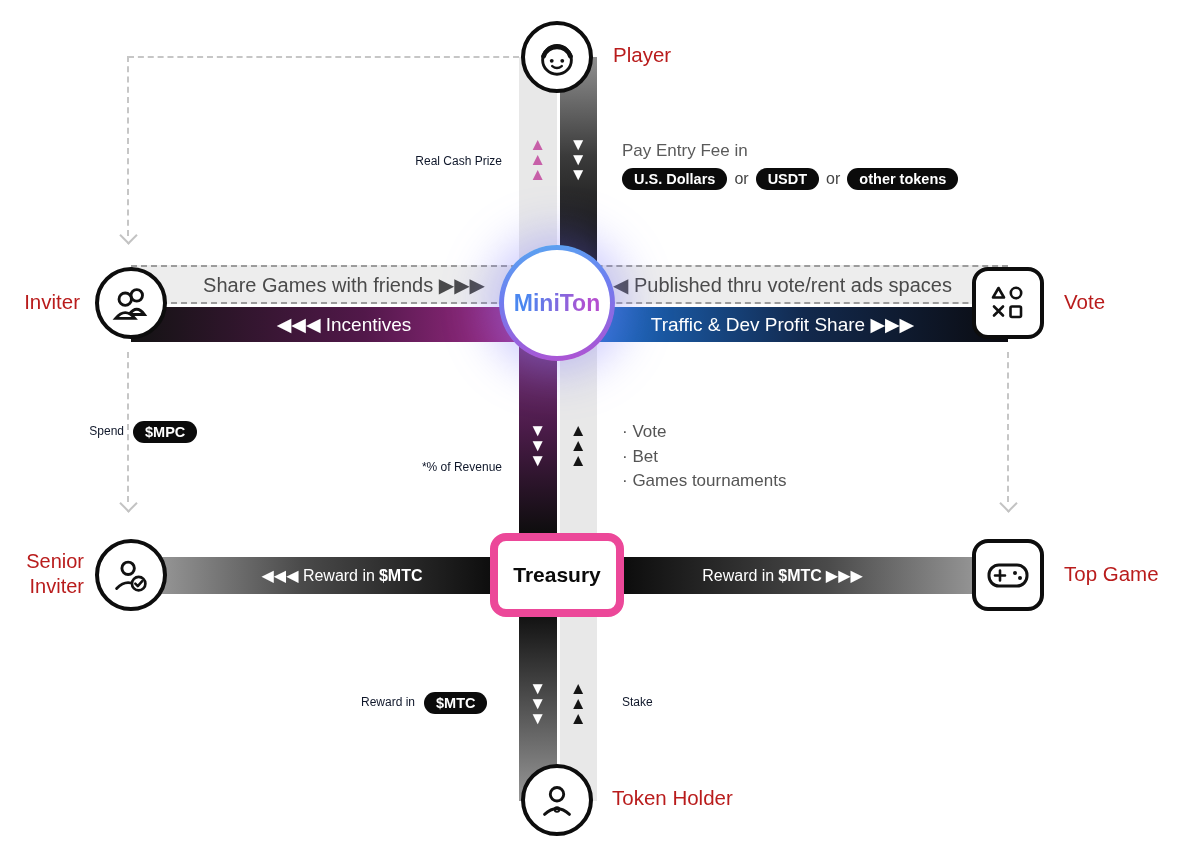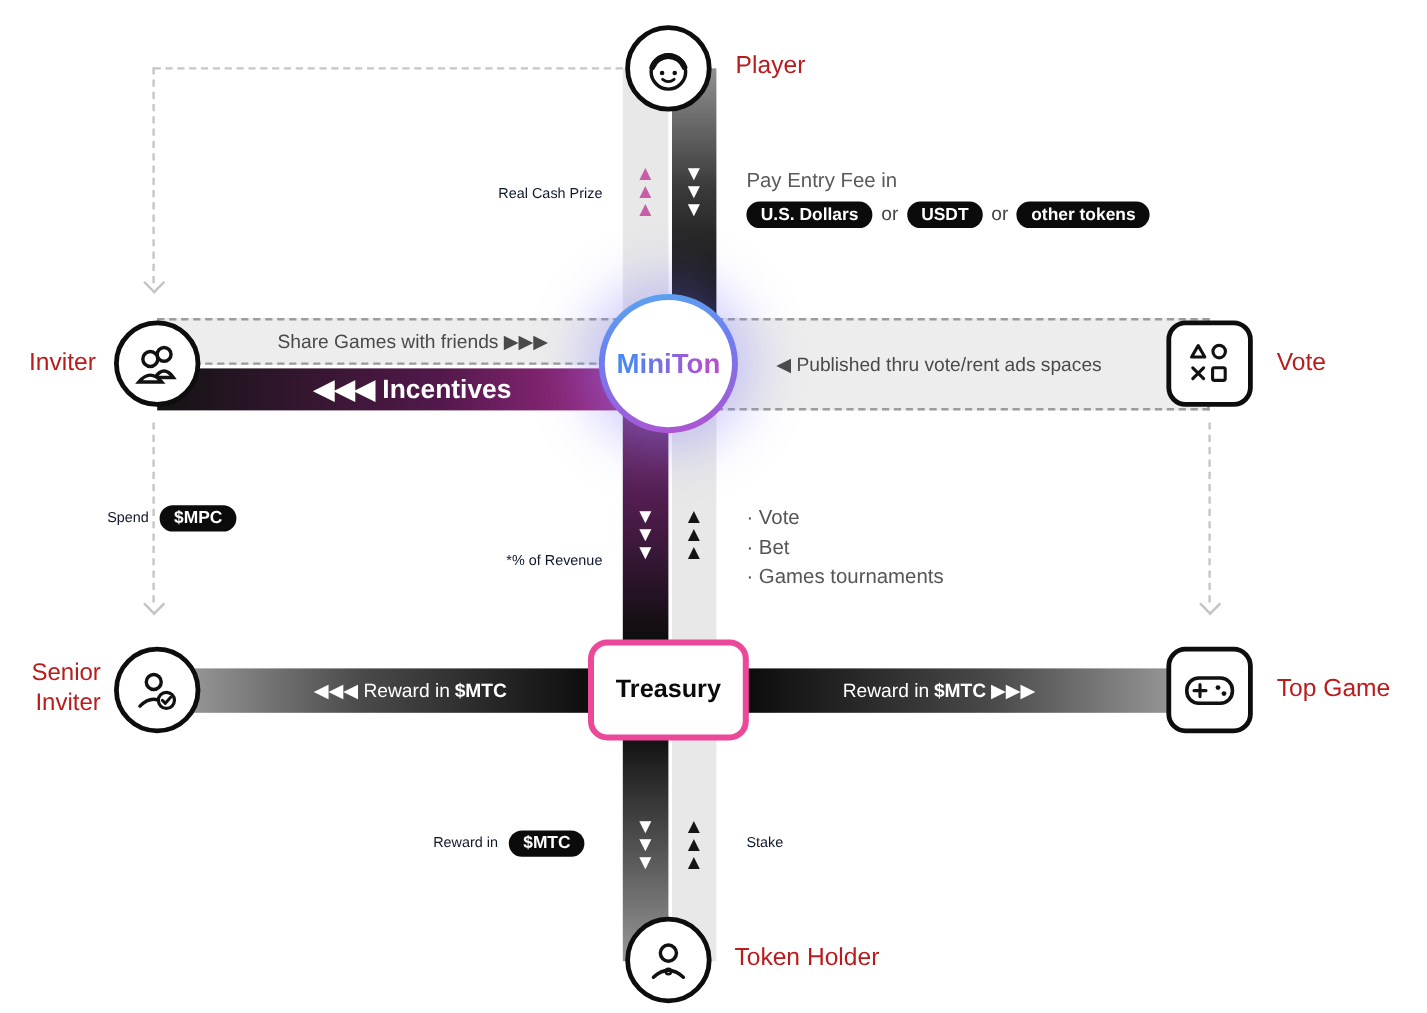--- a/index.html
+++ b/index.html
@@ -19,22 +19,22 @@
   #dash-v-right{left:1007px;top:352px;height:150px;}
   #chev-right{left:1002px;top:497px;}
 
   
   .band{position:absolute;display:flex;z-index:2;}
   .v-band{flex-direction:row;gap:3px;}
   .h-band{flex-direction:column;gap:3px;}
   .lane{position:relative;flex:1;display:flex;align-items:center;justify-content:center;box-sizing:border-box;}
   .lane.light{background:#e8e8e8;}
   .lane.dashed{background:#ededed;border:2px dashed #9c9c9c;}
-  .lane-text{font-size:16px;color:#4a4a4a;white-space:nowrap;}
-  .lane-text.white{color:#fff;font-weight:bold;font-size:22px;}
+  .lane-text{font-size:20px;color:#4a4a4a;white-space:nowrap;}
+  .lane-text.white{color:#fff;font-weight:normal;font-size:19px;}
   .reward-text{color:#fff;font-size:16px;white-space:nowrap;}
   .reward-text strong{font-weight:bold;margin:0 4px;}
 
   #band-player{left:519px;top:57px;width:78px;height:249px;}
   #band-player .fee-lane{background:linear-gradient(180deg,#909090 0%,#3a3a3a 40%,#0d0d0d 80%);}
   #band-inviter{left:131px;top:265px;width:426px;height:77px;}
   #band-inviter .solid{background:linear-gradient(90deg,#131313 0%,#52184a 55%,#b5329b 100%);}
   #band-game{left:557px;top:265px;width:451px;height:77px;}
   #band-game .solid{background:linear-gradient(90deg,#1f7ae0 0%,#12294d 55%,#0b0b10 100%);}
   #band-revenue{left:519px;top:303px;width:78px;height:272px;}
@@ -98,21 +98,21 @@
   
   #miniton{position:absolute;left:499px;top:245px;width:116px;height:116px;border-radius:50%;
            background:linear-gradient(170deg,#58a7f0 0%,#6e7ef0 40%,#b44fd0 100%);
            display:flex;align-items:center;justify-content:center;z-index:7;
            box-shadow:0 0 45px 12px rgba(130,125,250,0.40);}
   #miniton .inner{width:106px;height:106px;border-radius:50%;background:#fff;
                   display:flex;align-items:center;justify-content:center;}
   .miniton-text{font-weight:bold;font-size:23px;background:linear-gradient(100deg,#4b87f0 15%,#b44fd0 85%);
                 -webkit-background-clip:text;background-clip:text;-webkit-text-fill-color:transparent;color:#8a5ce0;}
   #treasury{position:absolute;left:490px;top:533px;width:134px;height:84px;background:#fff;
-            border:5px solid #ec4899;border-radius:16px;display:flex;align-items:center;justify-content:center;
+            border:8px solid #ec4899;border-radius:16px;display:flex;align-items:center;justify-content:center;
             font-weight:bold;font-size:21px;color:#0b0b0b;z-index:7;box-sizing:border-box;}
 </style>
 </head>
 <body>
 
 <div class="stage">
 
   <div class="dash-h" id="dash-h-top"></div>
   <div class="dash-v" id="dash-v-topleft"></div>
   <div class="chev-down" id="chev-topleft"></div>
@@ -143,20 +143,23 @@
       <span class="lane-text">Share Games with friends ▶▶▶</span>
     </div>
     <div class="lane solid">
       <span class="lane-text white">◀◀◀ Incentives</span>
     </div>
   </div>
 
   <div class="band h-band" id="band-game">
     <div class="lane dashed">
       <span class="lane-text">◀ Published thru vote/rent ads spaces</span>
+    </div>
+    <div class="lane solid">
+      <span class="lane-text white">Traffic &amp; Dev Profit Share ▶▶▶</span>
     </div>
   </div>
 
   <div class="band v-band" id="band-revenue">
     <div class="lane rev-lane">
       <div class="arrows white">
         <span>▼</span>
           <span>▼</span>
           <span>▼</span>
       </div>

